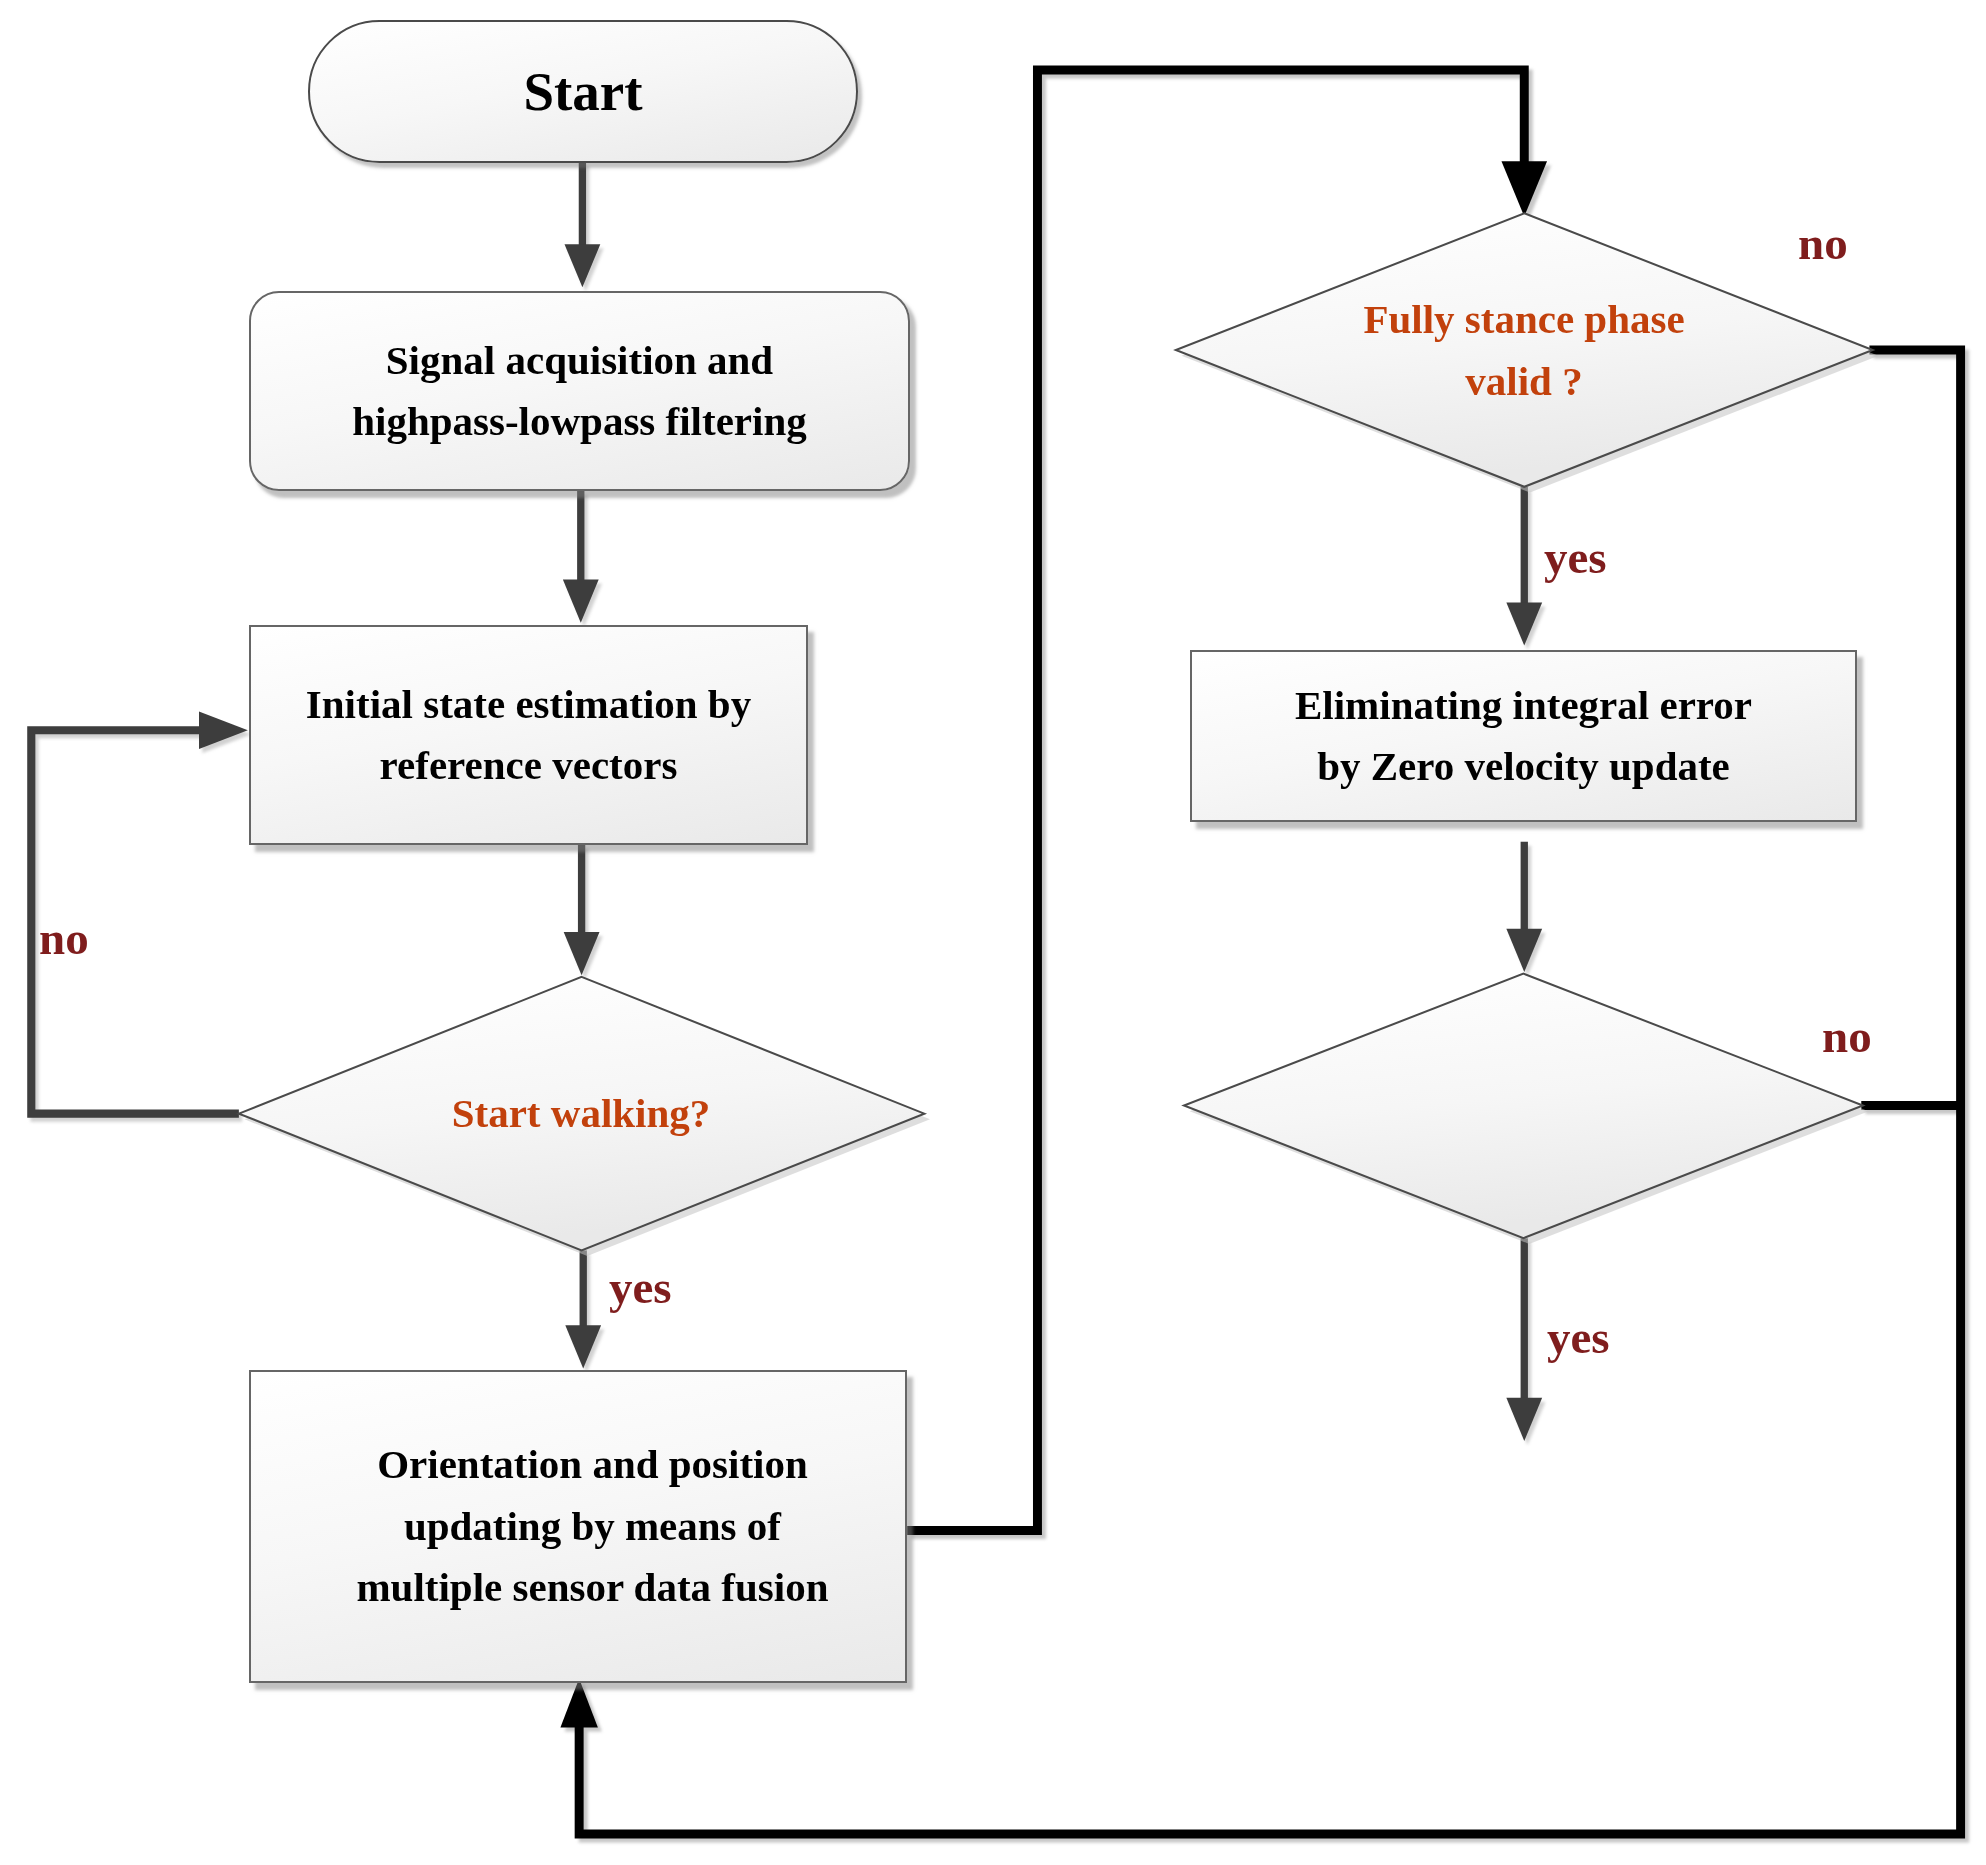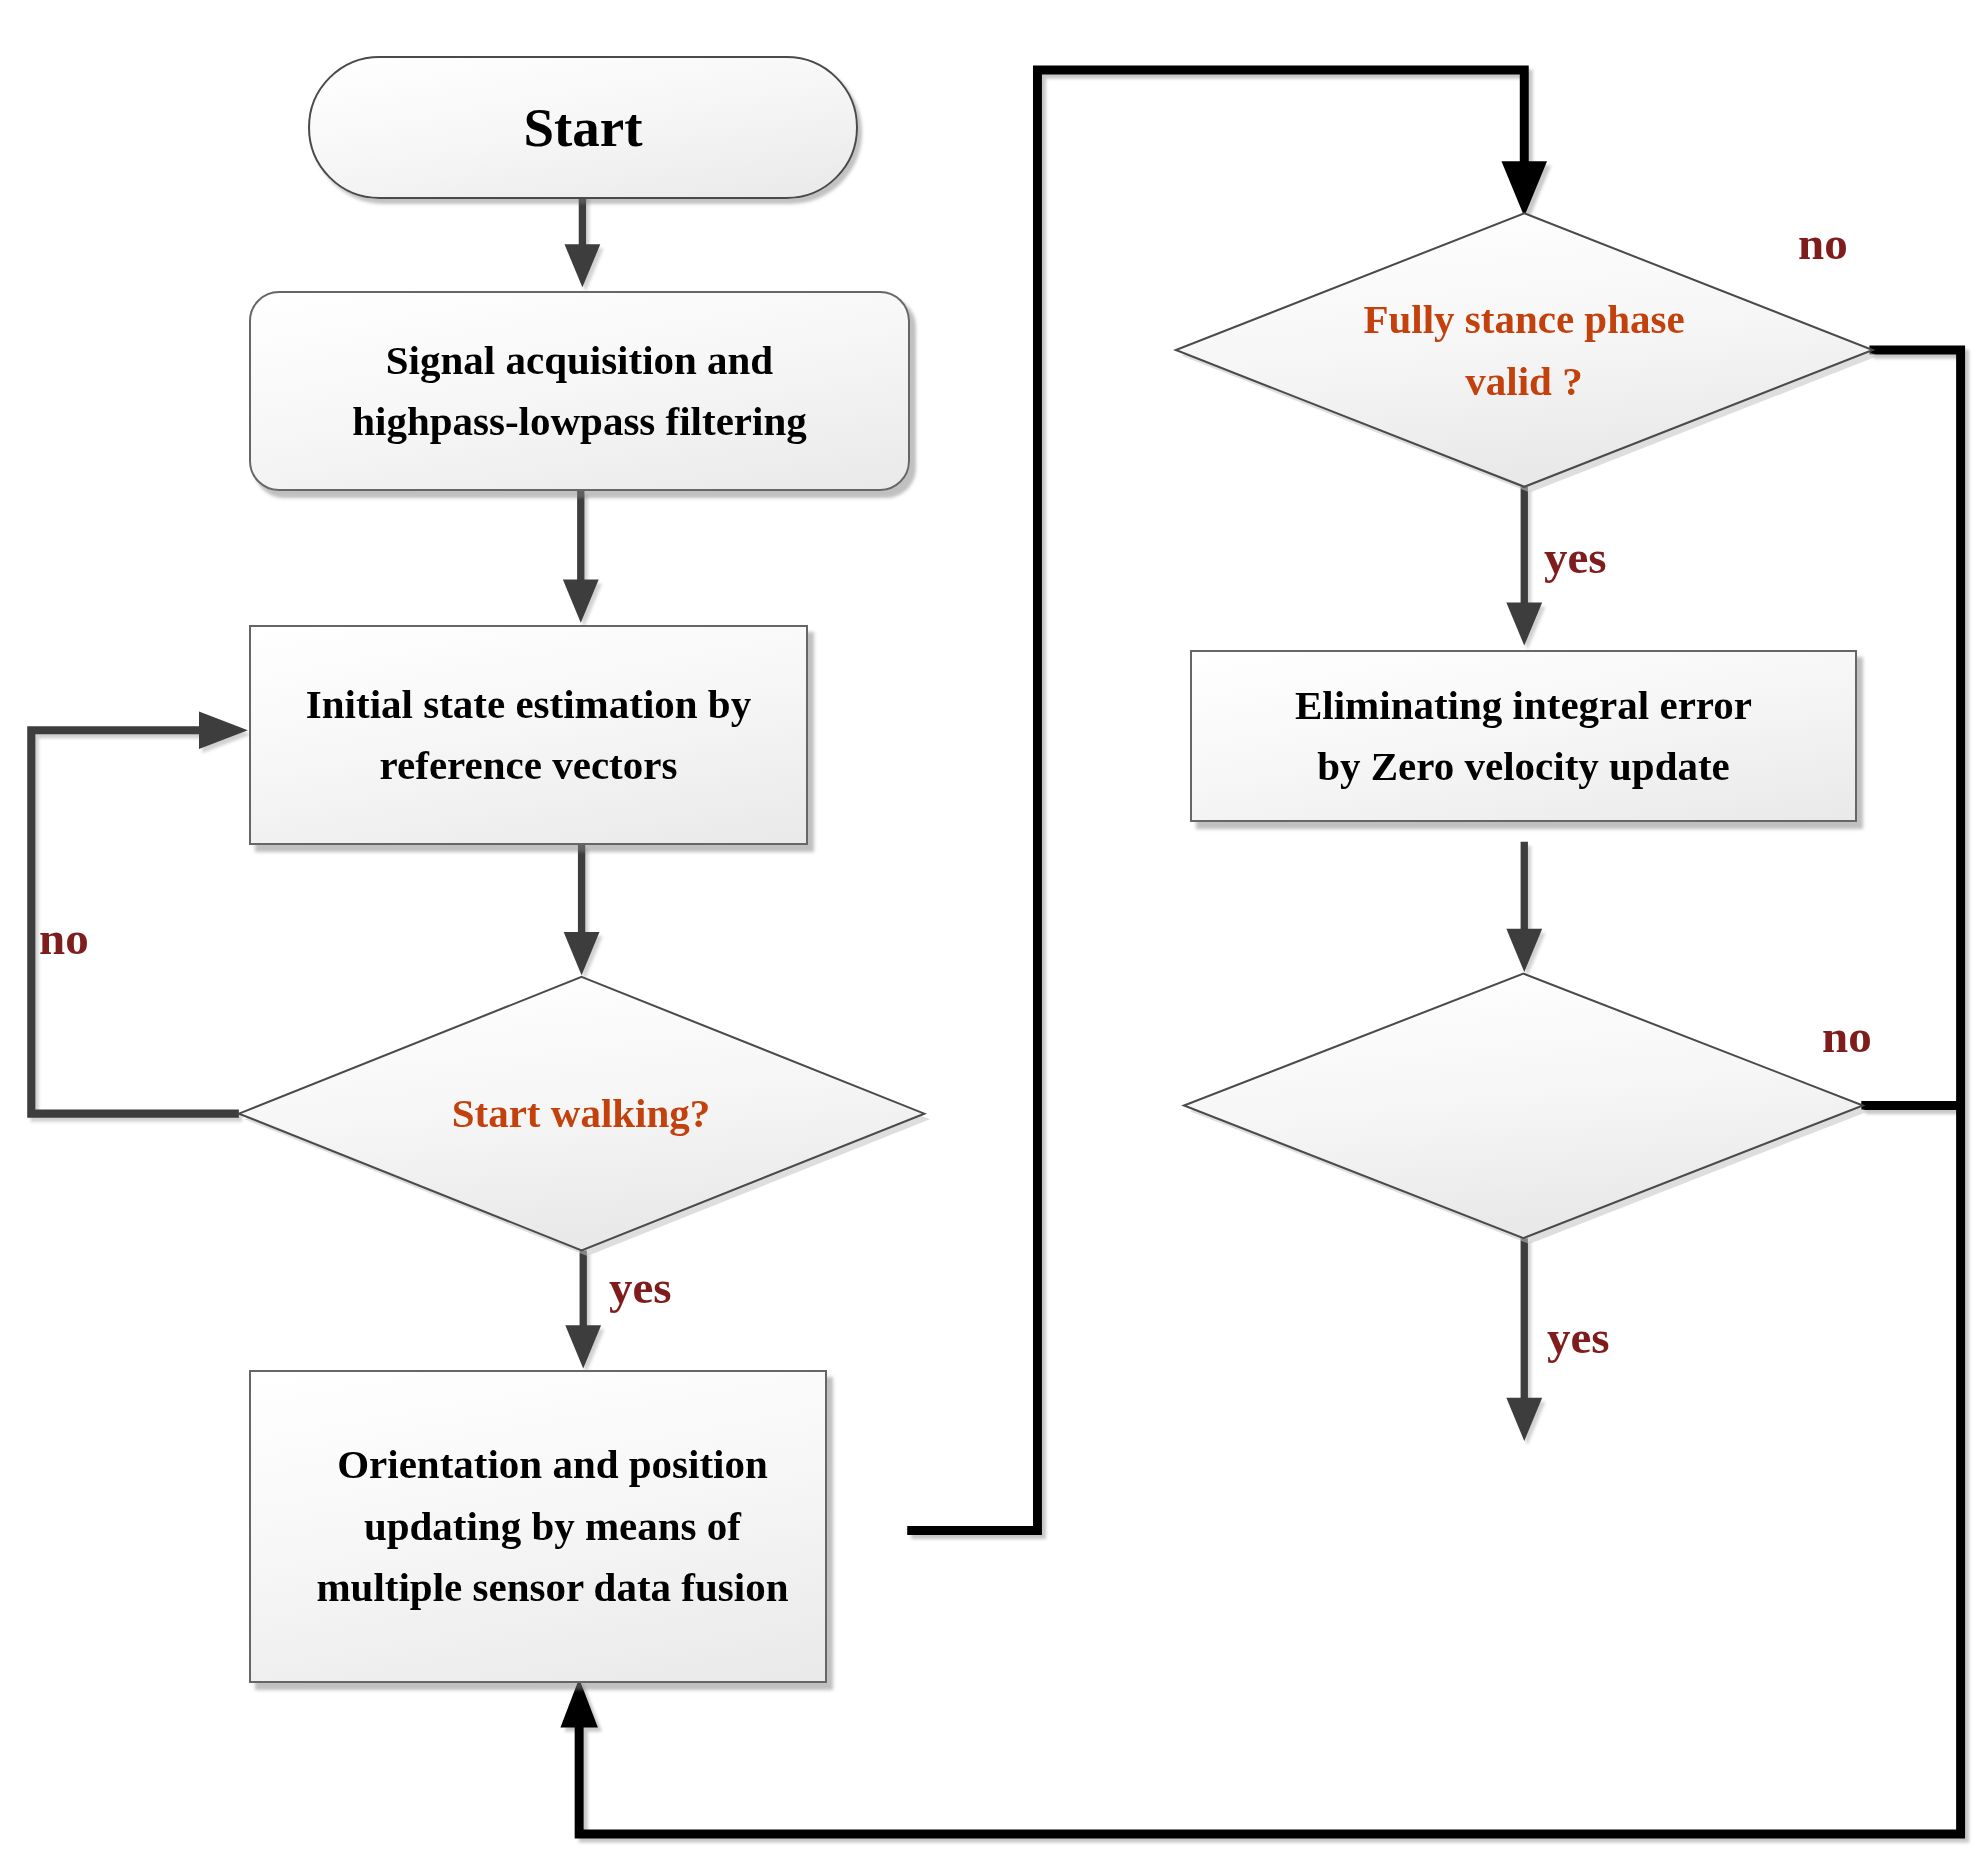--- a/index.html
+++ b/index.html
@@ -21,21 +21,20 @@
     background:linear-gradient(170deg,#ffffff 0%,#f7f7f7 45%,#e9e9e9 100%);
     border:2.4px solid #666666;
     box-shadow:5.7px 6.5px 3.3px rgba(130,130,130,0.5);
     z-index:2;
   }
   .process{font-size:41px;padding:0 8.1px;}
   .terminator{
     font-size:55px;
     border:2.4px solid #4a4a4a;
     box-shadow:4.1px 4.9px 3.3px rgba(120,120,120,0.45);
-    margin-top:36px;
   }
   .dlabel{
     position:absolute;display:flex;align-items:center;justify-content:center;
     text-align:center;font-weight:bold;font-size:41px;color:#c2410c;
     white-space:pre-line;line-height:1.5;z-index:3;background:transparent;
   }
   .elabel{
     position:absolute;font-weight:bold;font-size:47px;color:#7f1d1d;
     z-index:3;line-height:1;
   }
@@ -104,21 +103,21 @@
   <div class="node process" style="left:249px;top:291px;width:661px;height:200px;border-radius:30px;">
     <span>Signal acquisition and
 highpass-lowpass filtering</span>
   </div>
 
   <div class="node process" style="left:249px;top:625px;width:559px;height:220px;">
     <span>Initial state estimation by
 reference vectors</span>
   </div>
 
-  <div class="node process" style="left:249px;top:1370px;width:578px;height:313px;padding-left:37px;">
+  <div class="node process" style="left:249px;top:1370px;width:658px;height:313px;padding-left:37px;">
     <span>Orientation and position
 updating by means of
 multiple sensor data fusion</span>
   </div>
 
   <div class="node process" style="left:1190px;top:650px;width:667px;height:172px;">
     <span>Eliminating integral error
 by Zero velocity update</span>
   </div>
 

